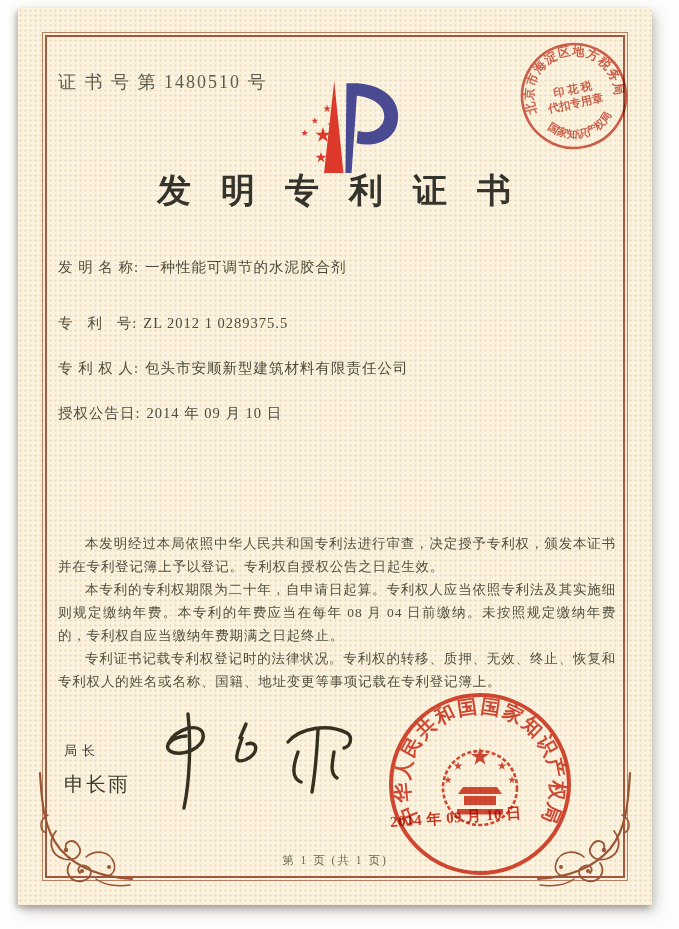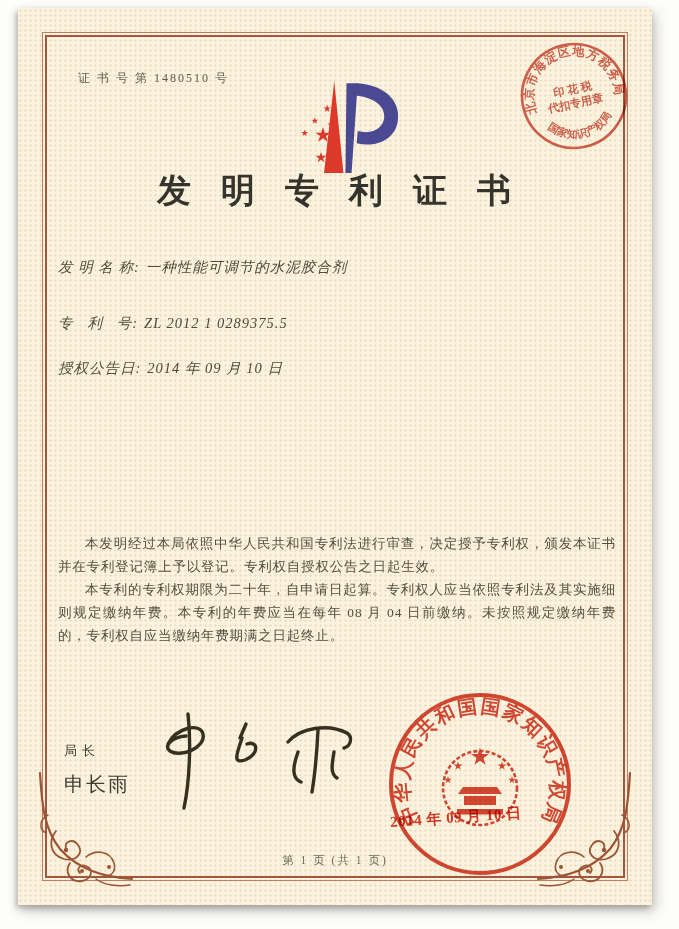--- a/index.html
+++ b/index.html
@@ -13,31 +13,31 @@
     position:absolute;left:18px;top:8px;width:634px;height:897px;
     background-color:#fbf3df;
     background-image:radial-gradient(circle, rgba(213,176,122,.30) 1px, transparent 1.2px);
     background-size:5px 5px;
     box-shadow:-2px 3px 6px rgba(100,95,85,.45), 4px 6px 12px rgba(120,112,98,.35);
   }
   .frame{position:absolute;inset:24px;border:1px solid #b97f60;}
   .frame-inner{position:absolute;inset:2px;border:2px solid #a2573e;}
   .cert-no{
     position:absolute;left:40px;top:62px;
-    font-size:12px;color:#5d5a4b;letter-spacing:2px;white-space:pre;margin-left:20px;
+    font-size:18px;color:#5d5a4b;letter-spacing:2px;white-space:pre;
   }
   .tax-stamp{position:absolute;left:500px;top:32px;width:112px;height:112px;
     transform:rotate(-12deg);opacity:.85;mix-blend-mode:multiply;}
   .ip-logo{position:absolute;left:257px;top:68px;width:145px;height:102px;}
   .title{
     position:absolute;left:0;top:160px;width:100%;text-align:center;
     font-size:34px;font-weight:bold;color:#35342c;
     letter-spacing:30px;padding-left:28px;box-sizing:border-box;white-space:nowrap;
   }
-  .fields{position:absolute;left:40px;top:250px;right:40px;font-style:italic;}
+  .fields{position:absolute;left:40px;top:250px;right:40px;}
   .field-row{font-size:14.5px;color:#504e3e;letter-spacing:1px;margin-bottom:26px;white-space:pre;}
   .field-row:first-child{margin-bottom:37px;}
   .field-row .value{margin-left:6px;color:#4b4a3b;}
   .paragraphs{position:absolute;left:40px;right:36px;top:524px;}
   .paragraphs p{
     margin:0;font-size:13.5px;line-height:23px;color:#52503f;
     text-indent:2em;letter-spacing:.8px;text-align:justify;
   }
   .sig-title{position:absolute;left:46px;top:734px;font-size:13px;color:#3e3c30;letter-spacing:5px;}
   .sig-name{position:absolute;left:46px;top:763px;font-size:20px;color:#3e3c30;letter-spacing:2px;}
@@ -104,26 +104,28 @@
       <use href="#star" transform="translate(46,58) scale(8)"></use>
       <use href="#star" transform="translate(44,80) scale(5.6)"></use>
     </g>
   </svg>
 
   <div class="title">发明专利证书</div>
 
   <div class="fields">
     <div class="field-row"><span class="label">发 明 名 称:</span><span class="value">一种性能可调节的水泥胶合剂</span></div>
     <div class="field-row"><span class="label">专   利   号:</span><span class="value">ZL 2012 1 0289375.5</span></div>
+    <div class="field-row"><span class="label">专 利 权 人:</span><span class="value">包头市安顺新型建筑材料有限责任公司</span></div>
     <div class="field-row"><span class="label">授权公告日:</span><span class="value">2014 年 09 月 10 日</span></div>
   </div>
 
   <div class="paragraphs">
     <p>本发明经过本局依照中华人民共和国专利法进行审查，决定授予专利权，颁发本证书并在专利登记簿上予以登记。专利权自授权公告之日起生效。</p>
     <p>本专利的专利权期限为二十年，自申请日起算。专利权人应当依照专利法及其实施细则规定缴纳年费。本专利的年费应当在每年 08 月 04 日前缴纳。未按照规定缴纳年费的，专利权自应当缴纳年费期满之日起终止。</p>
+    <p>专利证书记载专利权登记时的法律状况。专利权的转移、质押、无效、终止、恢复和专利权人的姓名或名称、国籍、地址变更等事项记载在专利登记簿上。</p>
   </div>
 
   <svg class="flourish bl" viewBox="0 0 108 120">
     <g fill="none" stroke="#9a5535" stroke-linecap="round">
       <path d="M14,2 C16,34 18,58 34,78 C52,98 76,106 106,108" stroke-width="2.2"></path>
       <path d="M30,60 C22,70 24,84 38,88 C50,91 58,82 52,74 C47,67 38,70 40,78" stroke-width="1.8"></path>
       <path d="M44,92 C38,100 44,112 56,110 C66,108 68,98 60,95 C54,93 50,98 54,102" stroke-width="1.8"></path>
       <path d="M60,86 C70,78 84,80 88,92 C91,102 82,108 76,103" stroke-width="1.6"></path>
       <path d="M22,44 C14,48 12,58 20,62" stroke-width="1.5"></path>
       <path d="M70,108 C78,114 92,116 104,114" stroke-width="1.5"></path>

